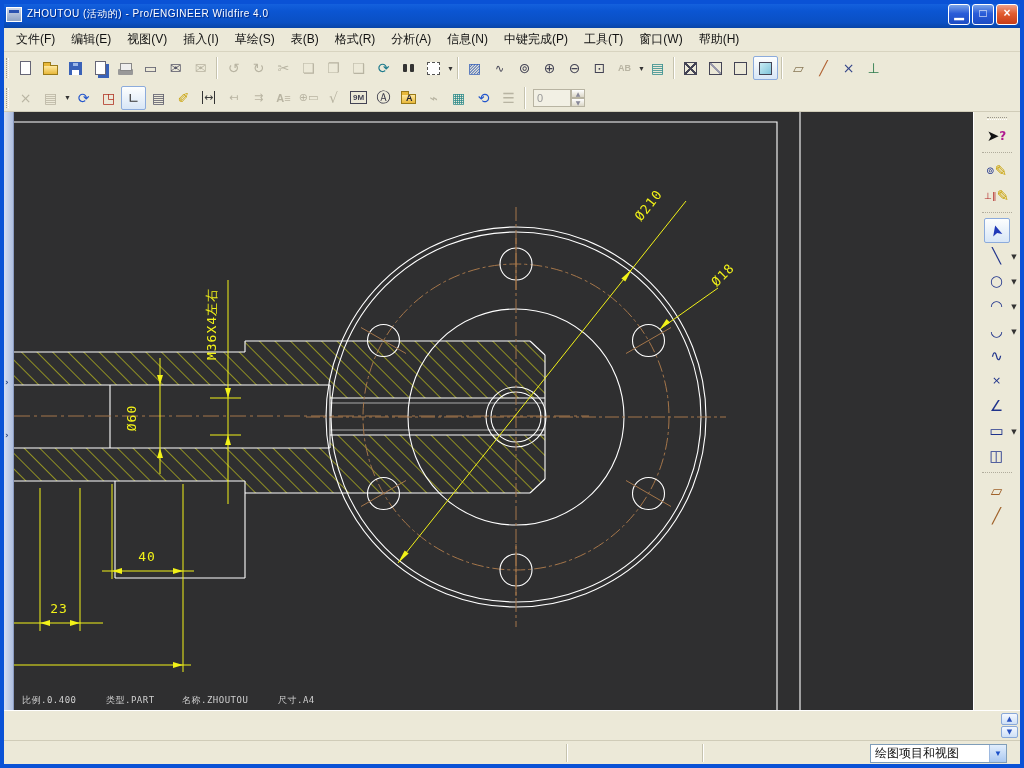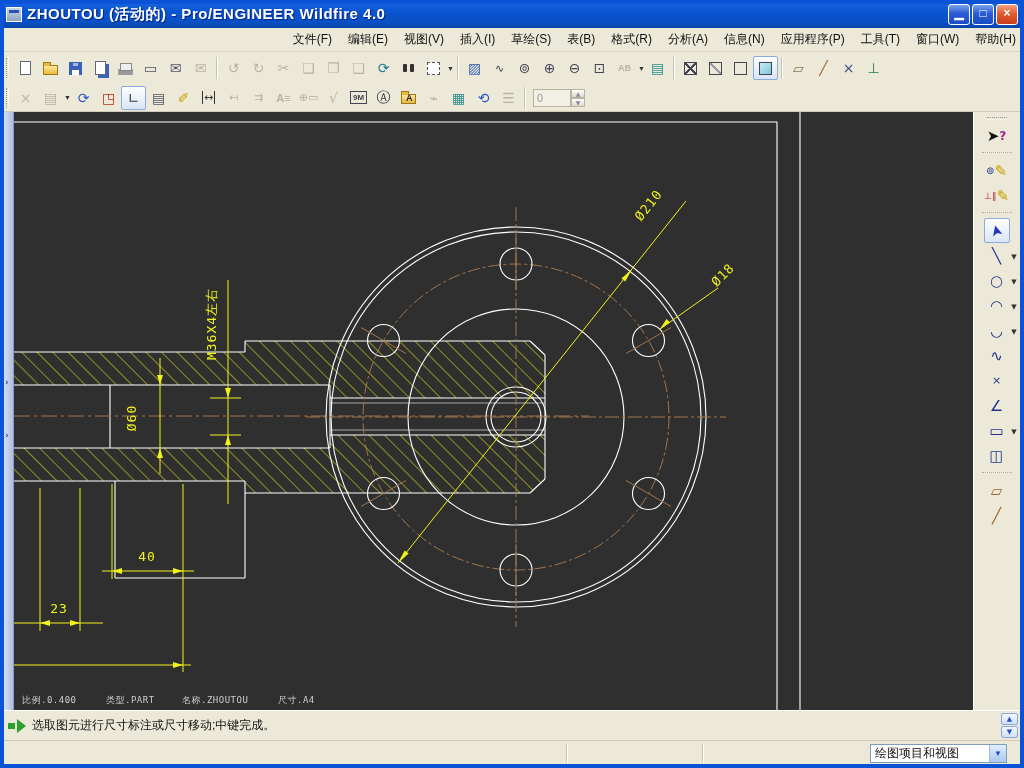--- a/index.html
+++ b/index.html
@@ -12,30 +12,30 @@
   #app{position:relative;width:1024px;height:768px;background:var(--chrome);}
   #frame{position:absolute;inset:0;border:4px solid var(--window-border);pointer-events:none;z-index:60;}
 
   
   .titlebar{position:absolute;left:0;top:0;width:1024px;height:28px;
     background:linear-gradient(to bottom,#4d8ef0 0%,#1663e0 8%,#0b55d2 40%,#0a50c4 80%,#0845a8 100%);
     display:flex;align-items:center;padding:0 6px;color:#fff;}
   .appicon{width:16px;height:15px;background:linear-gradient(#cdd6e8,#8fa3c4);border:1px solid #fff;
     position:relative;margin-right:5px;flex:none;}
   .appicon::after{content:"";position:absolute;left:2px;top:2px;width:10px;height:3px;background:#2a52b0;}
-  .title-text{font-weight:bold;font-size:15px;letter-spacing:.5px;text-shadow:1px 1px 1px #00227a;white-space:nowrap;}
+  .title-text{font-weight:normal;font-size:10px;letter-spacing:.5px;text-shadow:1px 1px 1px #00227a;white-space:nowrap;}
   .winbtns{margin-left:auto;display:flex;gap:2px;}
   .wbtn{width:22px;height:21px;border:1px solid #fff;border-radius:3px;color:#fff;font:bold 12px/18px "Liberation Sans",sans-serif;
     text-align:center;background:linear-gradient(#7ba4e8,#2a5cd8 45%,#1c4cc4);}
   .wbtn.close{background:linear-gradient(#f0a088,#e25d30 45%,#c73d18);}
   .wbtn span{display:block;transform:translateY(-1px);}
 
   
   .menubar{position:absolute;left:0;top:28px;width:1024px;height:24px;background:var(--chrome);
-    display:flex;align-items:center;padding-left:8px;border-bottom:1px solid #d8d4c0;justify-content:flex-end;}
+    display:flex;align-items:center;padding-left:8px;border-bottom:1px solid #d8d4c0;}
   .menu-item{font-size:12px;color:#111;padding:3px 8px;white-space:nowrap;}
 
   
   .tbar{position:absolute;left:0;width:1024px;background:var(--chrome);display:flex;align-items:center;}
   #tb1{top:52px;height:32px;}
   #tb2{top:84px;height:28px;border-bottom:1px solid #d0ccb8;}
   .grip{width:3px;height:20px;border-left:1px dotted #9a968a;border-right:1px dotted #fff;margin:0 4px 0 6px;flex:none;}
   .vsep{width:2px;height:22px;border-left:1px solid #c6c3ae;border-right:1px solid #fff;margin:0 3px;flex:none;}
   .tbtn{width:25px;height:24px;display:flex;align-items:center;justify-content:center;flex:none;
     font:14px "DejaVu Sans",sans-serif;color:var(--ink);position:relative;border:1px solid transparent;}
@@ -132,21 +132,21 @@
   <div class="menubar">
     <span class="menu-item">文件(F)</span>
     <span class="menu-item">编辑(E)</span>
     <span class="menu-item">视图(V)</span>
     <span class="menu-item">插入(I)</span>
     <span class="menu-item">草绘(S)</span>
     <span class="menu-item">表(B)</span>
     <span class="menu-item">格式(R)</span>
     <span class="menu-item">分析(A)</span>
     <span class="menu-item">信息(N)</span>
-    <span class="menu-item">应用程序(P)</span>
+    <span class="menu-item">中键完成(P)</span>
     <span class="menu-item">工具(T)</span>
     <span class="menu-item">窗口(W)</span>
     <span class="menu-item">帮助(H)</span>
   </div>
 
   <div class="tbar" id="tb1">
     <div class="grip"></div>
     <div class="tbtn">
         <span class="pg"></span>
       </div>
@@ -488,25 +488,20 @@
       <div class="rbtn">∠</div>
       <div class="rbtn">▭<span class="dd">▼</span></div>
       <div class="rbtn">◫</div>
       <div class="hsep"></div>
       <div class="rbtn brown">▱</div>
       <div class="rbtn brown">╱</div>
     </div>
   </div>
 
   <div class="msgbar">
-    <div class="msgline">
-      <span class="garrB"></span>
-      <span class="garrT"></span>
-      <span>选取图元进行尺寸标注或尺寸移动;中键完成。</span>
-    </div>
     <div class="msg-scroll">
       <div class="sbtn">▲</div>
       <div class="sbtn">▼</div>
     </div>
   </div>
 
   <div class="status2">
     <div class="s2sep" style="left:566px;"></div>
     <div class="s2sep" style="left:702px;"></div>
     <div class="combo">

